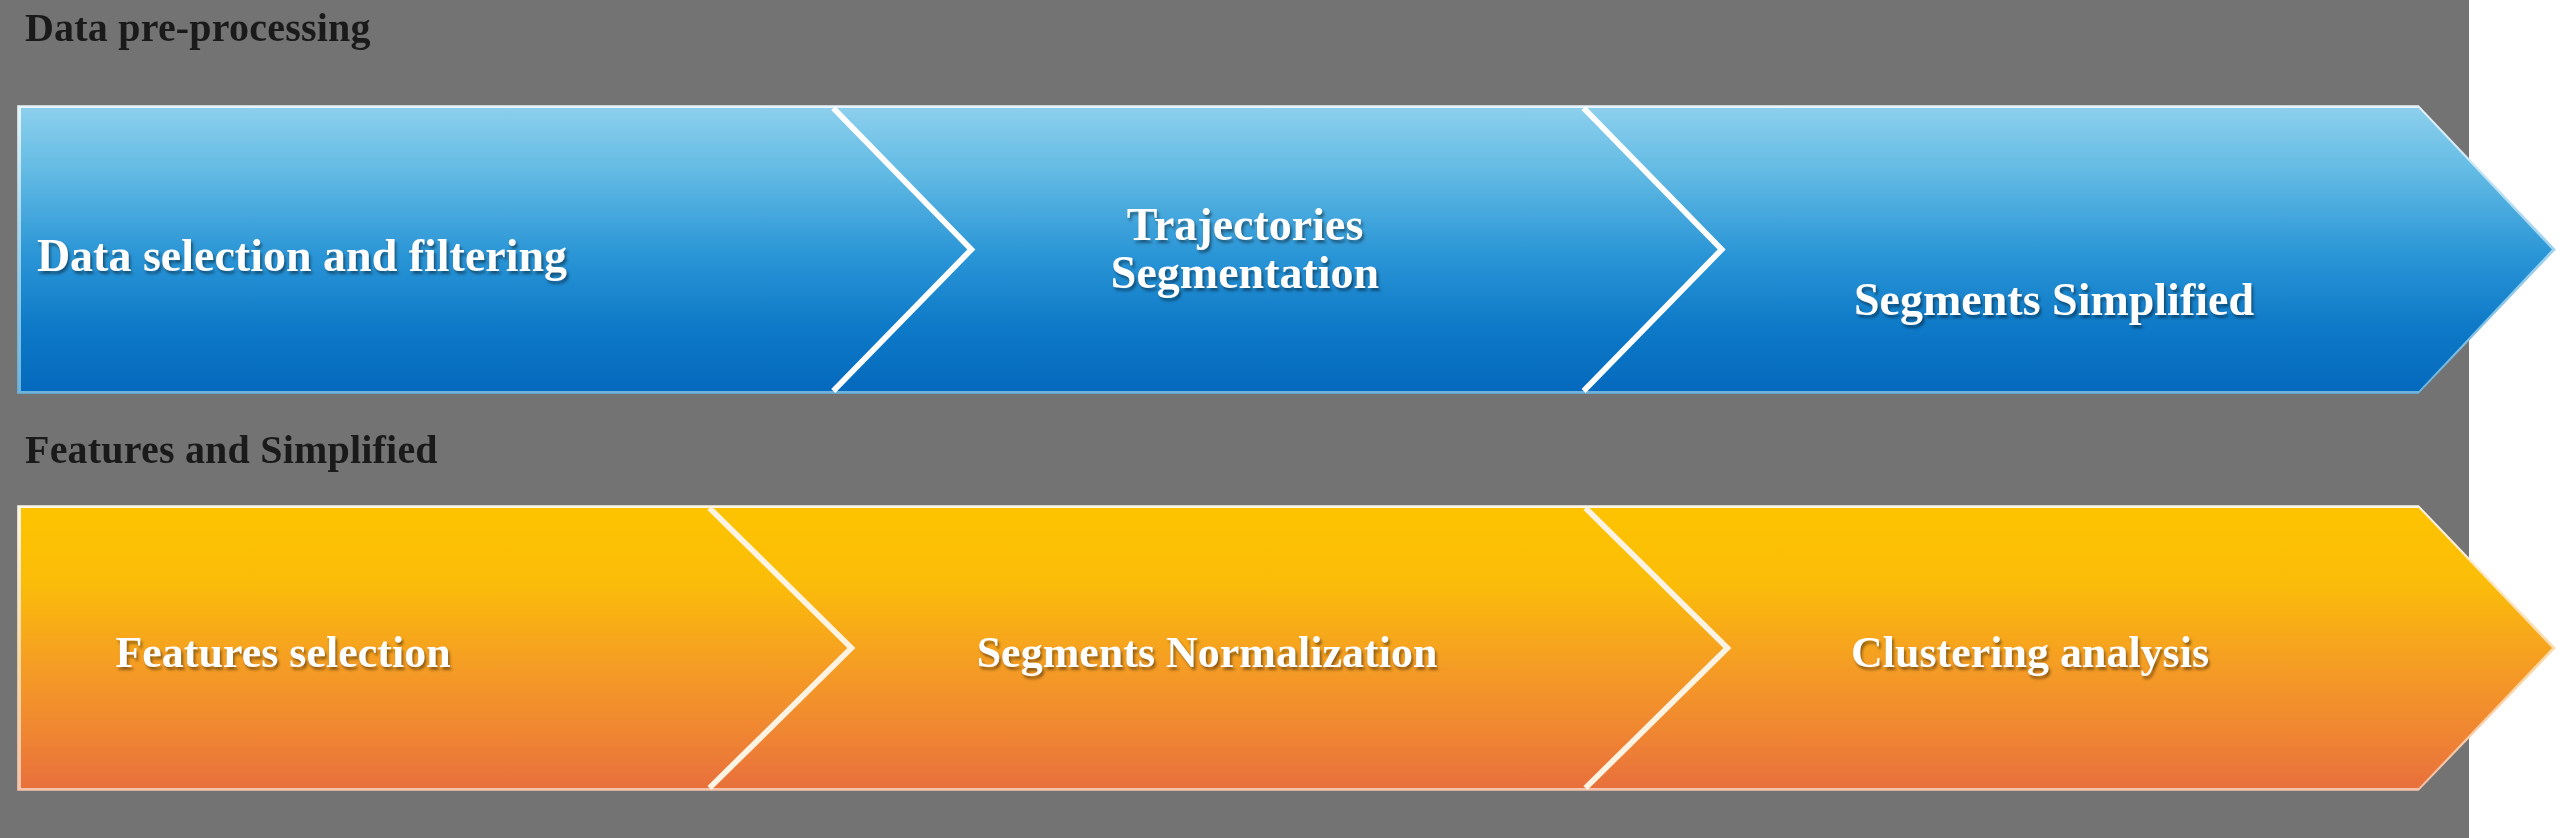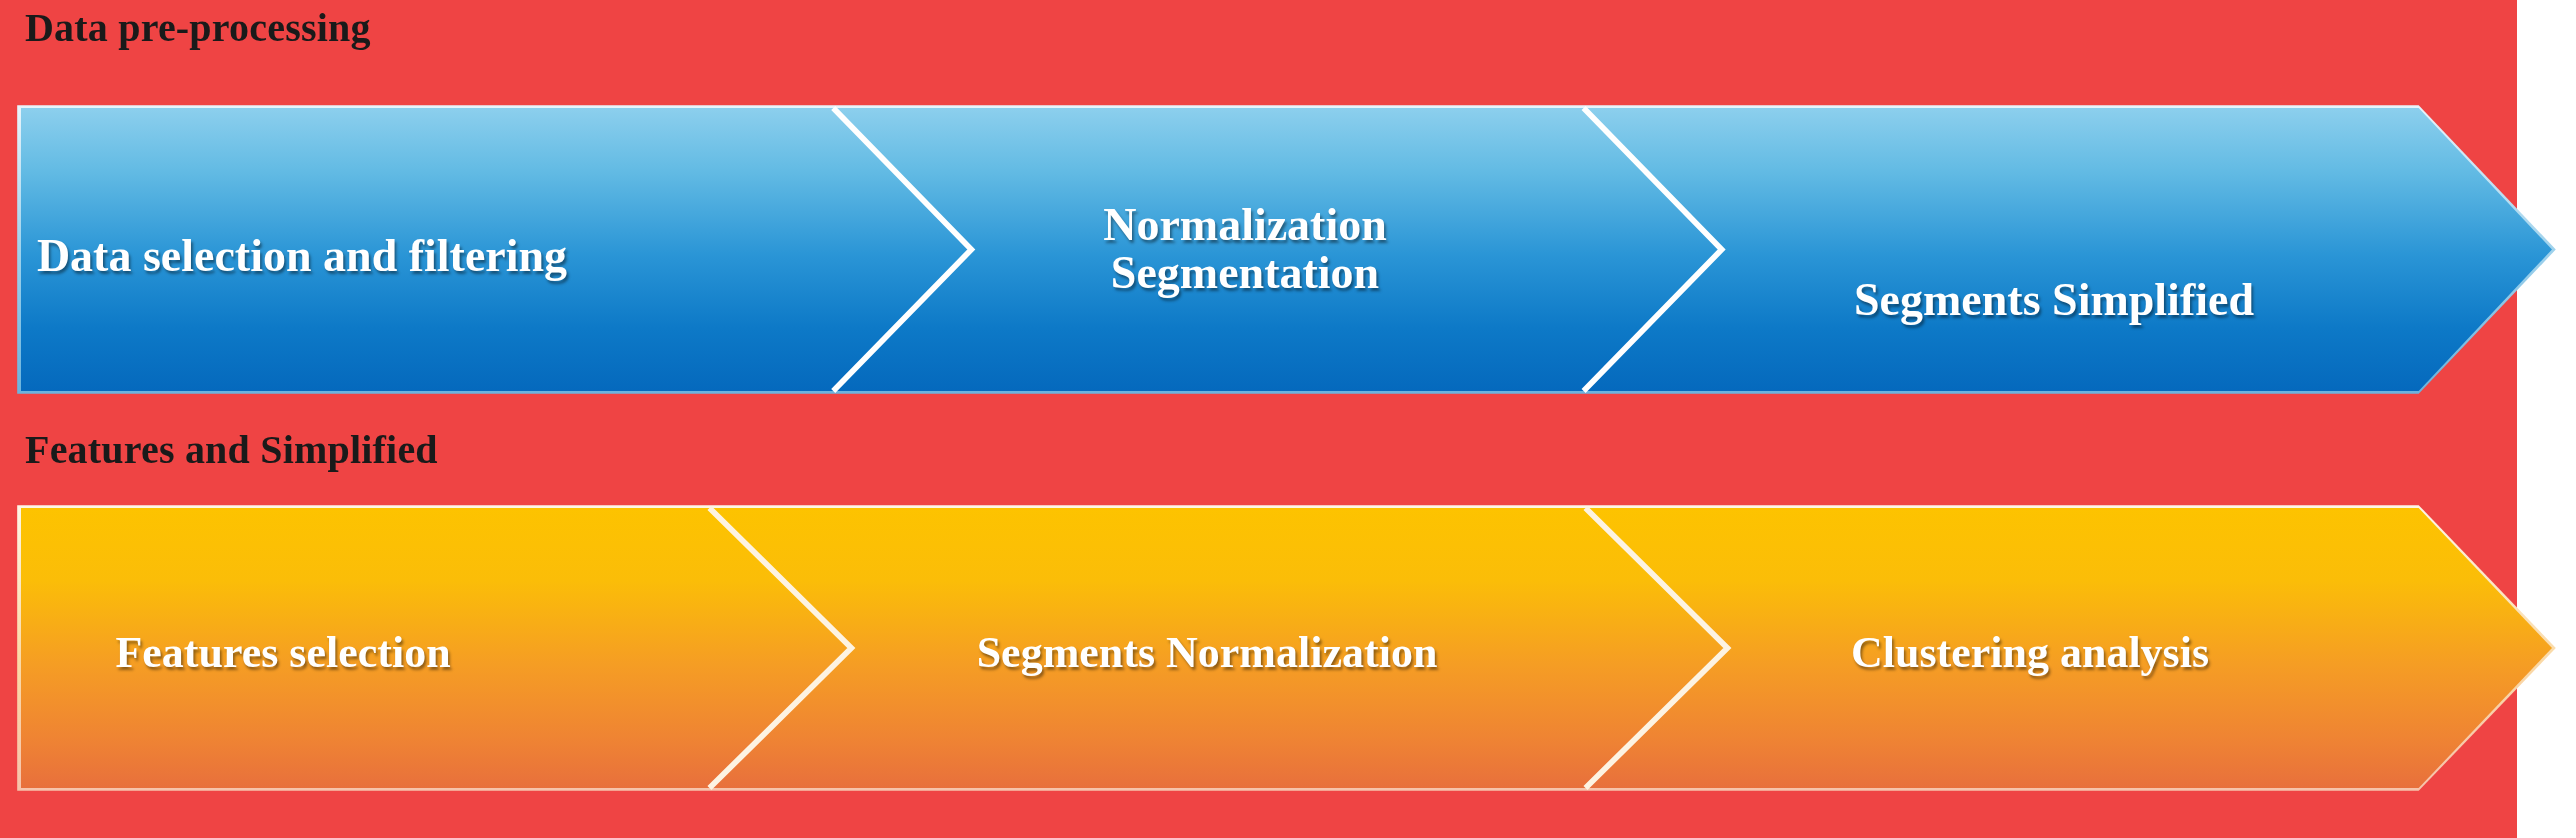--- a/index.html
+++ b/index.html
@@ -1,17 +1,17 @@
 <!DOCTYPE html>
 <html style="font-size:15.2px"><head>
 <meta charset="utf-8">
 <style>
   html,body{margin:0;padding:0;background:#ffffff;}
   body{width:2576px;height:839px;font-family:"Liberation Serif",serif;overflow:hidden;}
-  .canvas{position:relative;width:2469px;height:839px;background:#ef4444;padding-left:48px;}
+  .canvas{position:relative;width:2469px;height:839px;background:#737373;}
 
   .section-title{
     position:absolute;
     font-family:"Liberation Serif",serif;
     font-weight:bold;
     color:#1a1a1a;
     font-size:40px;
     line-height:1;
     letter-spacing:0.2px;
     white-space:nowrap;
@@ -68,21 +68,21 @@
       <path d="M -4 -3 L 2518 -3 L 2662 148.5 L 2518 300 L -4 300 Z" fill="url(#gradBlueEdge)"></path>
 
       <path d="M 0 0 L 2518 0 L 2658 148.5 L 2518 297 L 0 297 Z" fill="url(#gradBlue)"></path>
 
       <path d="M 853 0 L 998 148.5 L 853 297" fill="none" stroke="#ffffff" stroke-width="6" stroke-linejoin="miter"></path>
 
       <path d="M 1641 0 L 1786 148.5 L 1641 297" fill="none" stroke="#ffffff" stroke-width="6" stroke-linejoin="miter"></path>
     </svg>
 
     <div class="seg-label band-blue-label" style="left:281px;top:148px;">Data selection and filtering</div>
-    <div class="seg-label band-blue-label" style="left:1224px;top:141px;">Normalization
+    <div class="seg-label band-blue-label" style="left:1224px;top:141px;">Trajectories
 Segmentation</div>
     <div class="seg-label band-blue-label" style="left:2033px;top:148px;margin-top:44px;">Segments Simplified</div>
   </div>
 
   <div class="section-title" id="title-feat">Features and Simplified</div>
 
   <div class="band" id="band-orange">
     <svg viewBox="0 0 2658 294" preserveAspectRatio="none">
       <defs>
         <linearGradient id="gradOrange" x1="0" y1="0" x2="0" y2="1">

